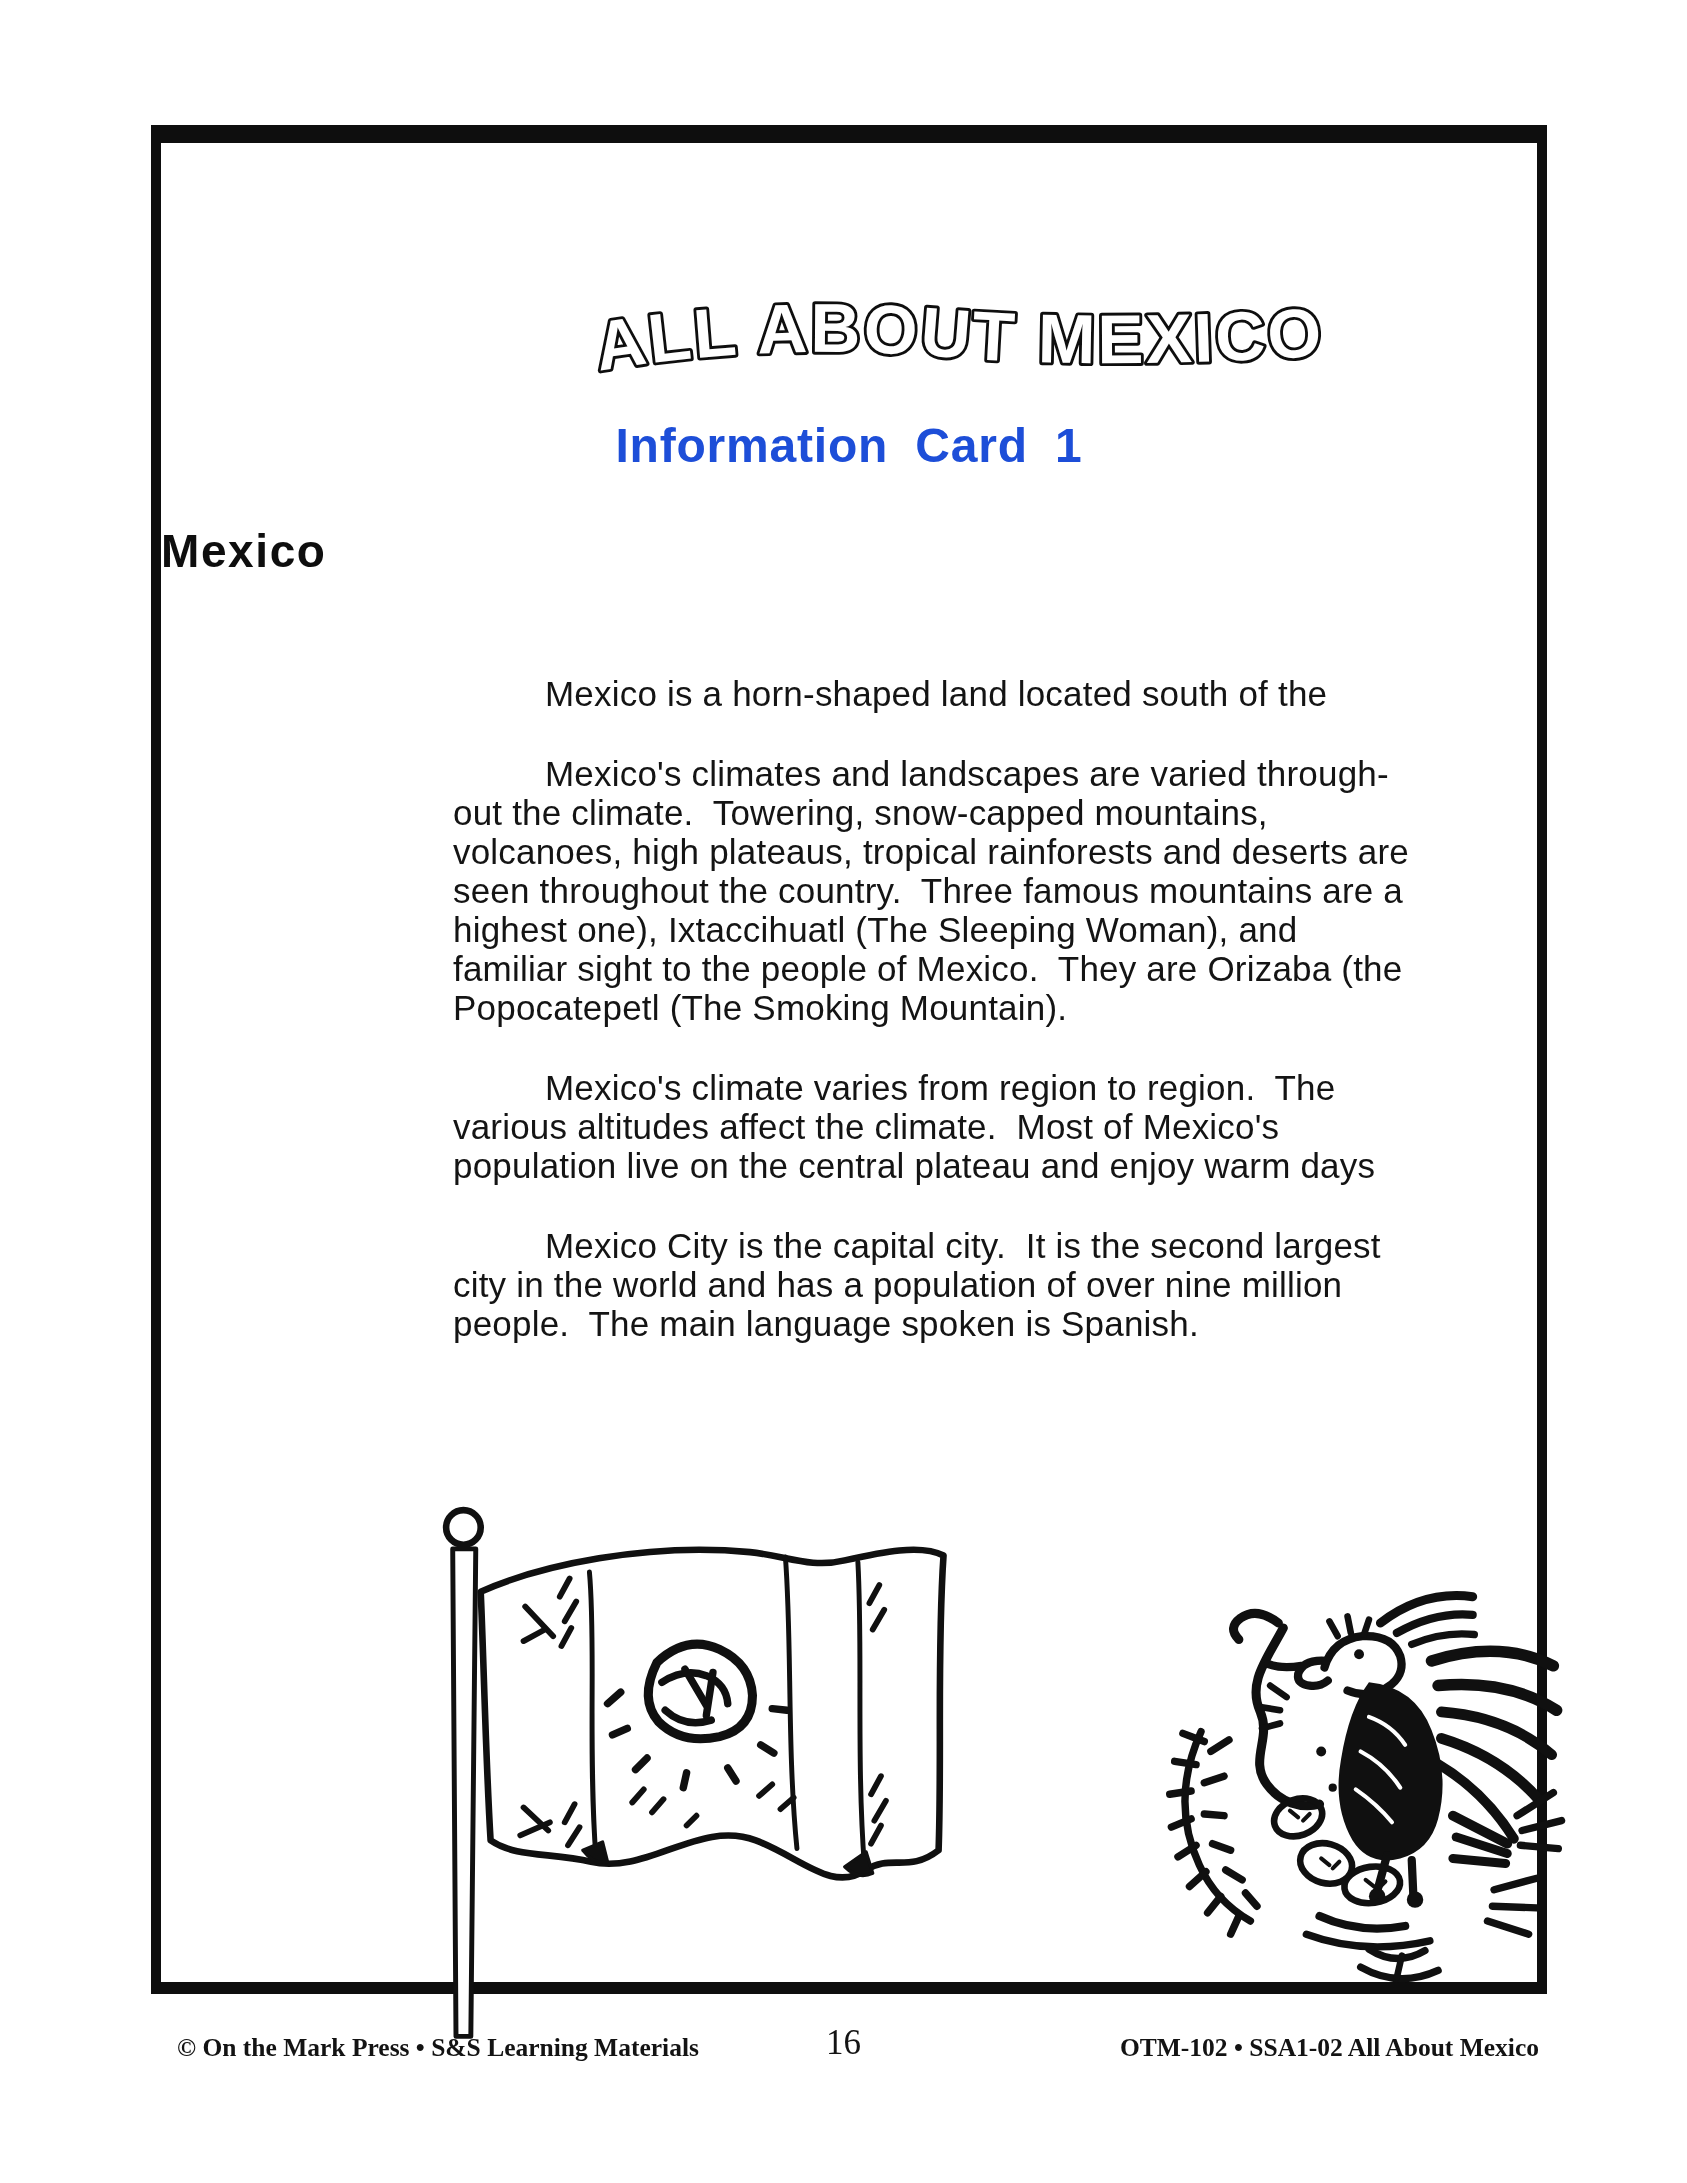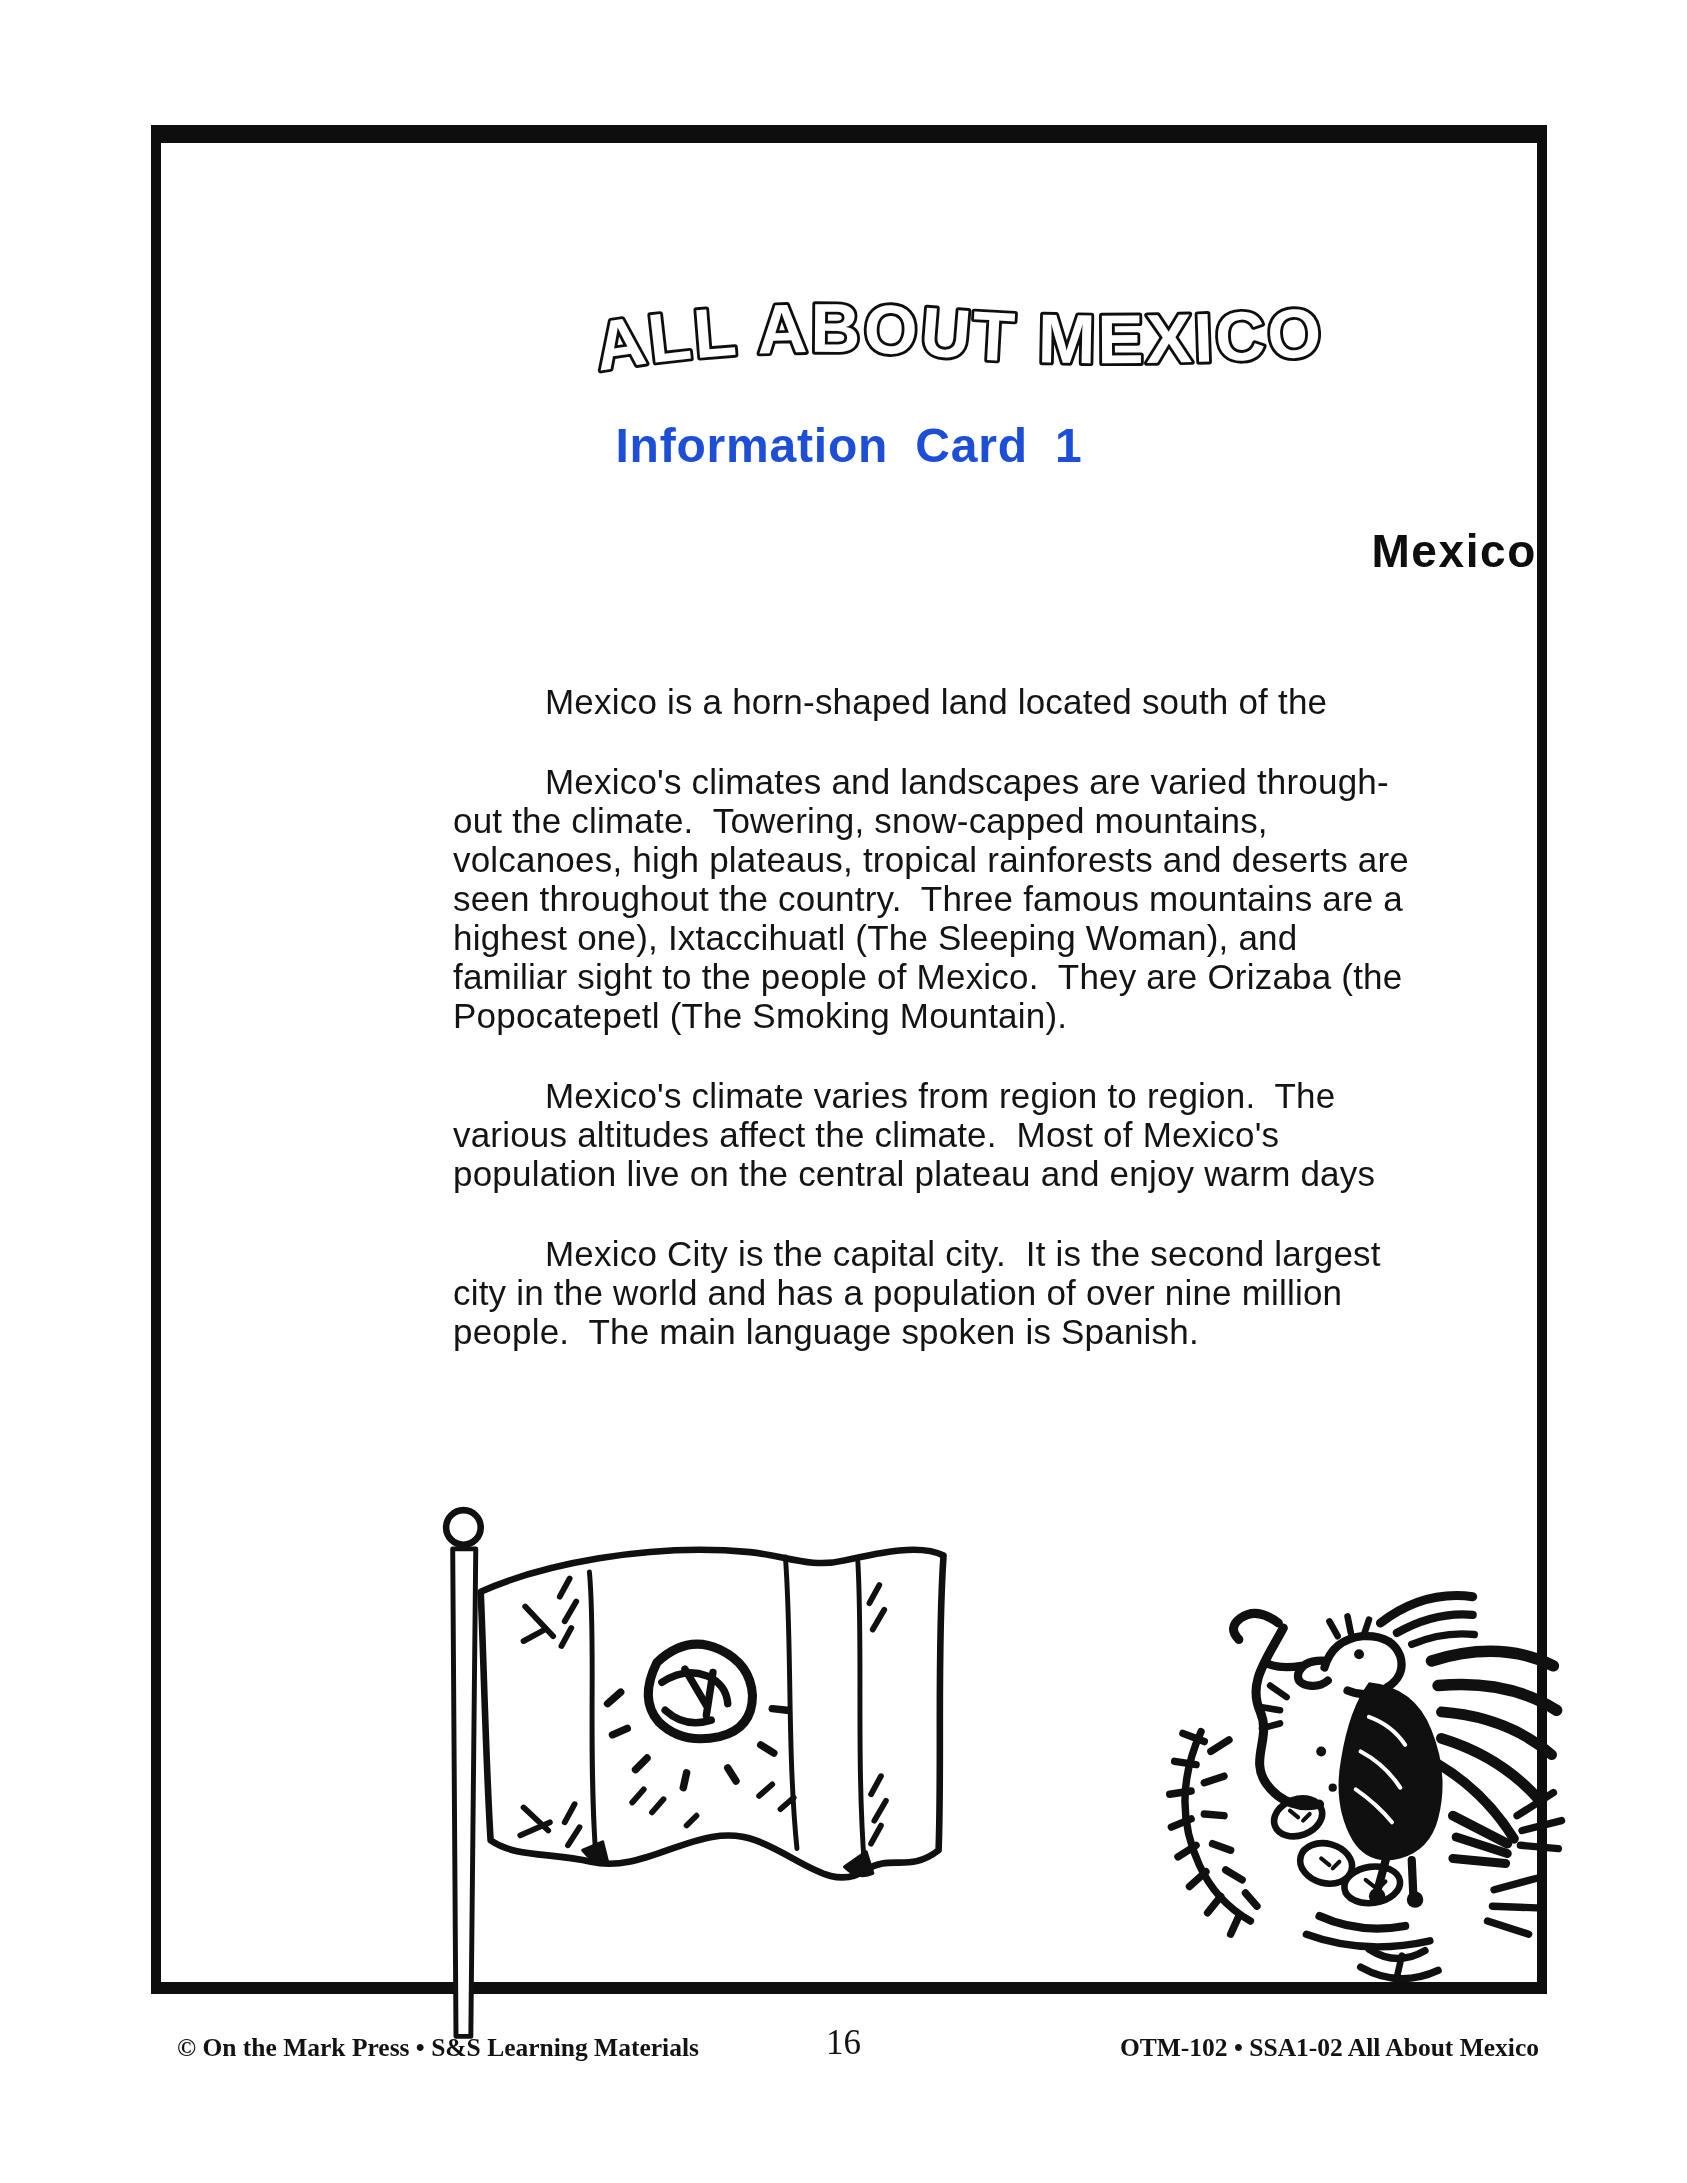--- a/index.html
+++ b/index.html
@@ -17,26 +17,26 @@
     font-family:"Liberation Sans", sans-serif; font-weight:bold; font-size:84px;
     letter-spacing:3px; fill:#ffffff; stroke:#0e0e0e; stroke-width:7px;
     paint-order:stroke; stroke-linejoin:round;
   }
 
   .card-label {
     position:absolute; left:0; top:275px; width:100%; text-align:center;
     font-size:48px; font-weight:bold; letter-spacing:0.8px; word-spacing:13px; color:#1d4ed8;
   }
   .heading {
-    position:absolute; left:0; top:381px; width:100%; text-align:right;
+    position:absolute; left:0; top:381px; width:100%; text-align:left;
     font-size:46px; font-weight:bold; letter-spacing:1.6px; color:#0e0e0e;
   }
 
   .body-text { position:absolute; left:292px; top:531px; width:1153px; }
-  .para { margin-bottom:41px;margin-top:8px; }
+  .para { margin-bottom:41px; }
   .line { white-space:pre; font-size:35px; line-height:39px; color:#141414; letter-spacing:0.2px; }
   .line.first { padding-left:92px; }
 
   .flag-svg  { position:absolute; left:239px;  top:1343px; width:560px; height:577px; }
   .coat-svg  { position:absolute; left:964px; top:1401px; width:478px; height:461px; }
 
   .footer-left {
     position:absolute; left:177px; top:2033px;
     font-family:"Liberation Serif", serif; font-weight:bold; font-size:25.5px; color:#131313;
   }

